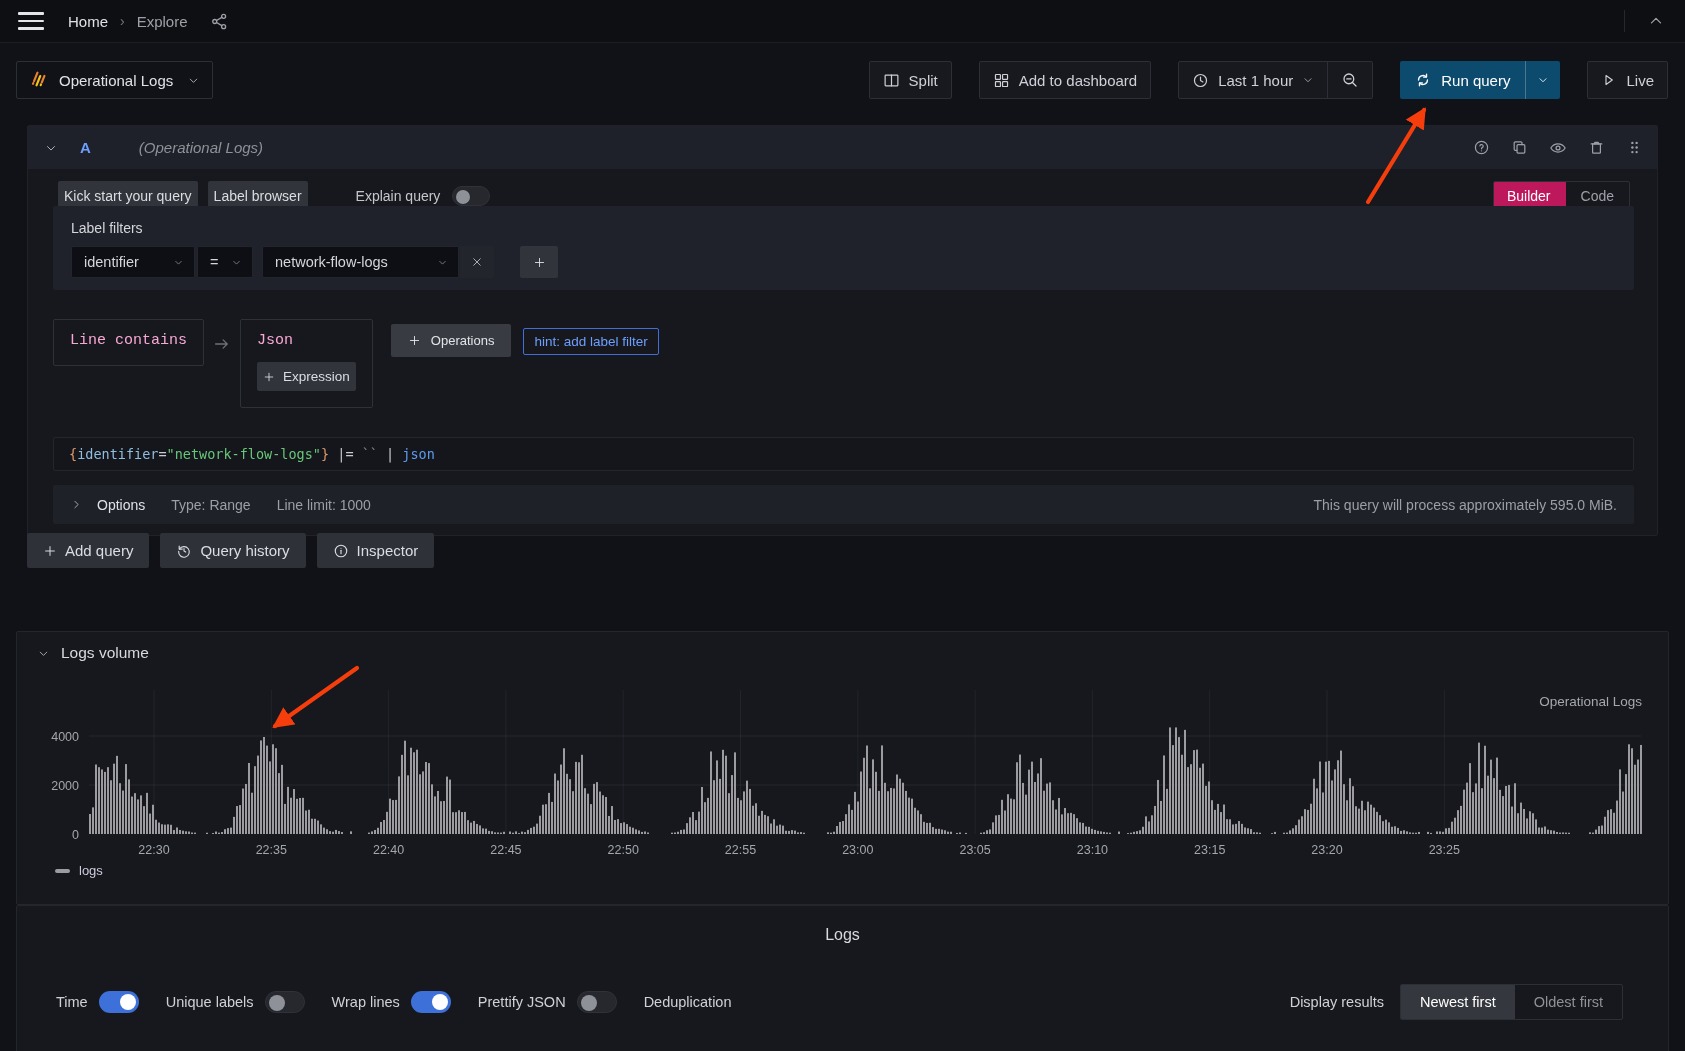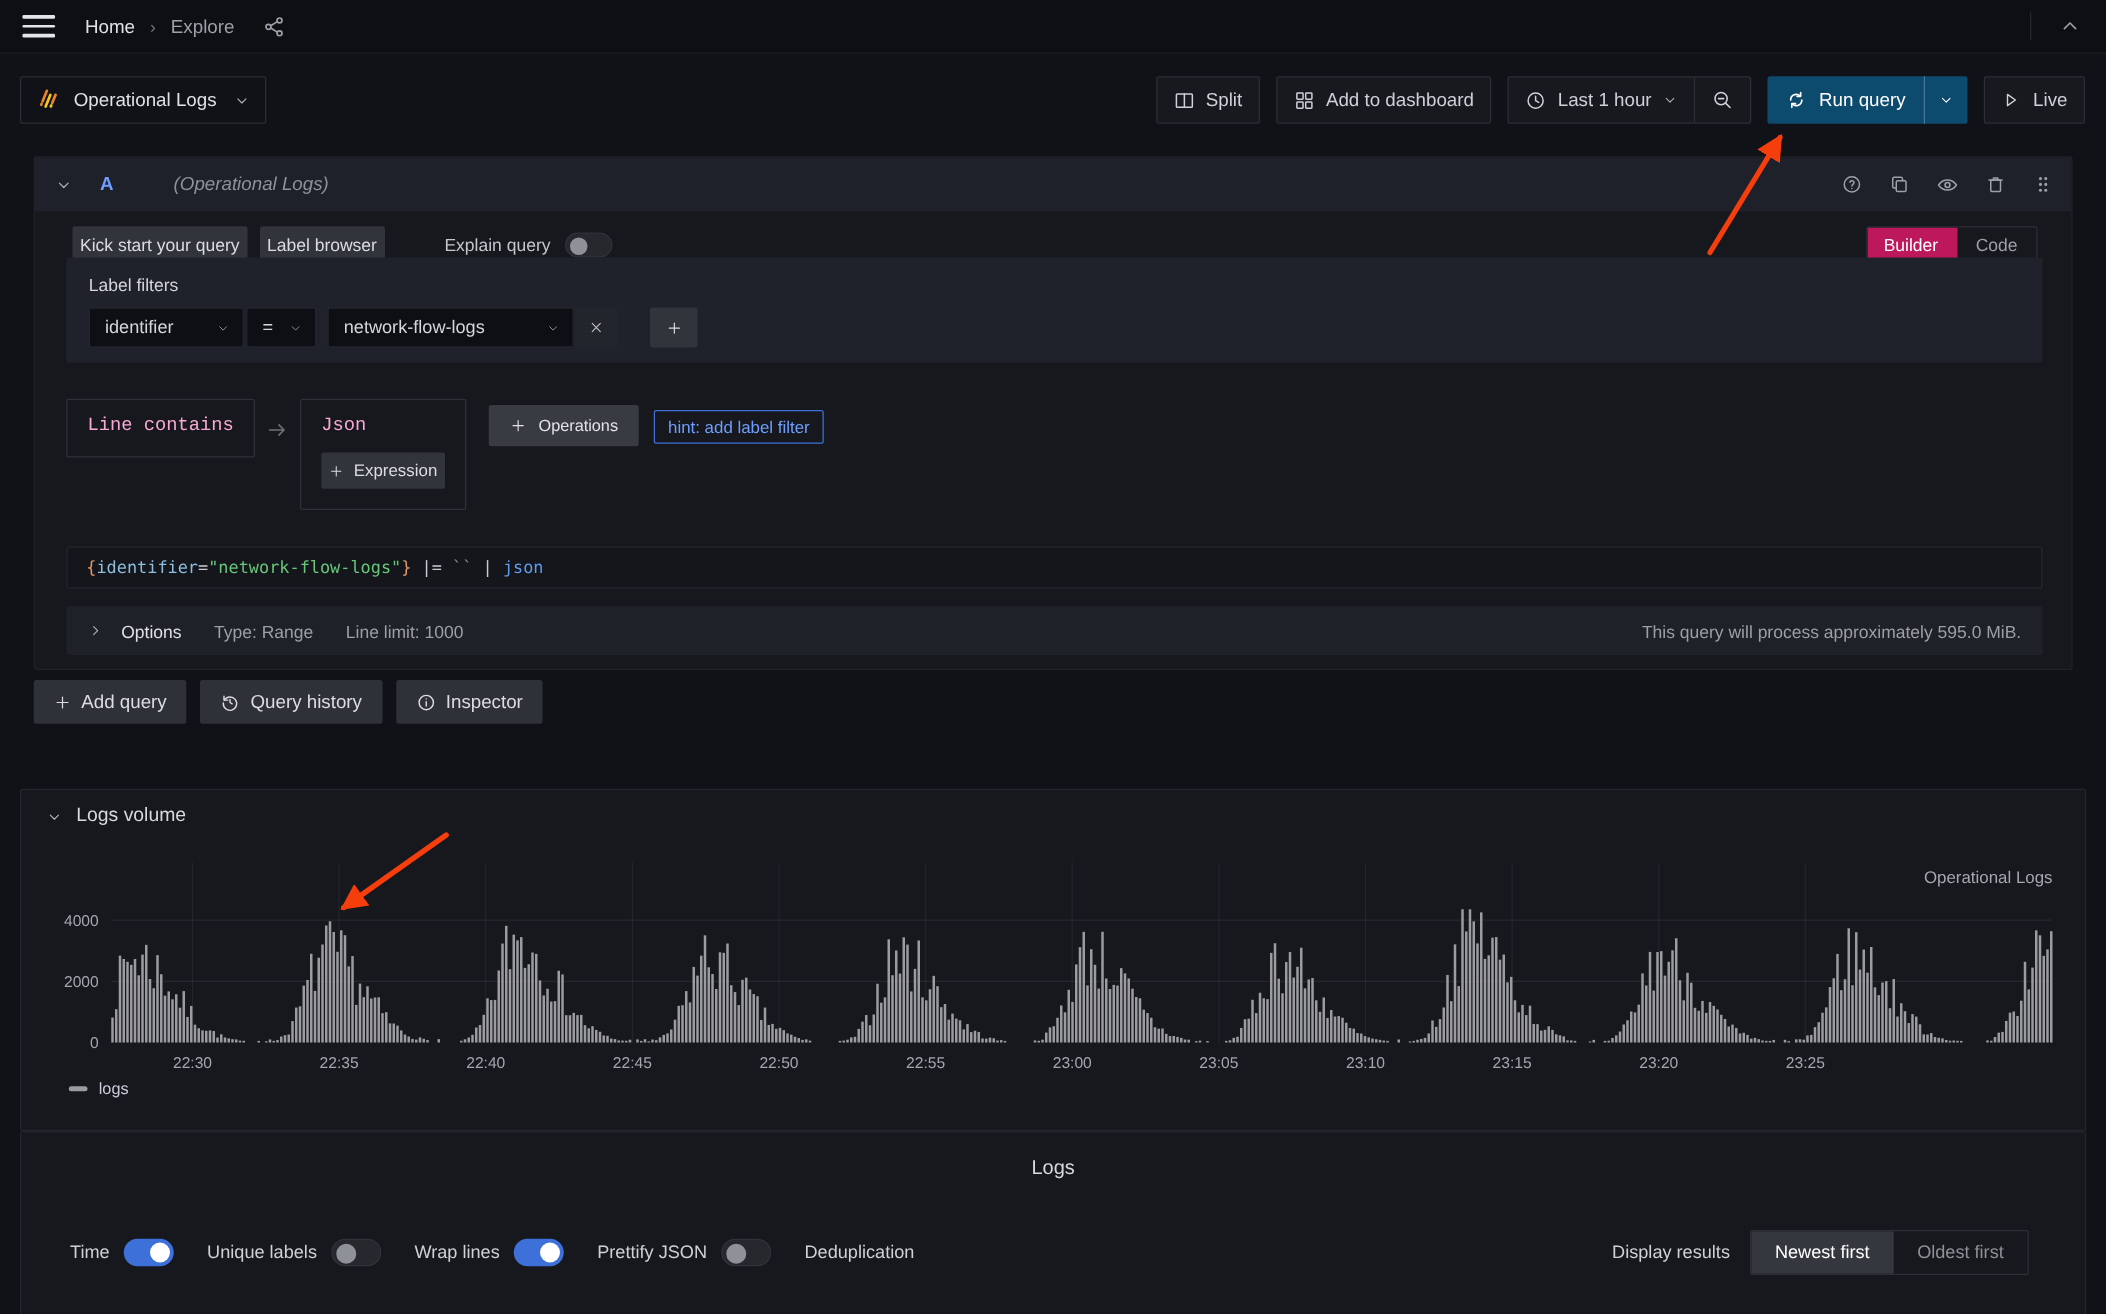--- a/index.html
+++ b/index.html
@@ -22,21 +22,21 @@
   .share-btn { margin-left:22px; color:#9da0a8; cursor:pointer; }
   .nav-right { margin-left:auto; display:flex; align-items:center; margin-right:20px; }
   .nav-divider { width:1px; height:22px; background:#26282e; margin-right:22px; }
   .collapse-caret { color:#9da0a8; cursor:pointer; }
 
   
   .toolbar { position:absolute; left:0; top:43px; width:1685px; height:66px; }
   .ds-picker { position:absolute; left:16px; top:18px; height:38px; display:flex; align-items:center;
                border:1px solid #2c2f36; border-radius:2px; padding:0 12px 0 12px; cursor:pointer; background:#111217; }
   .ds-picker .label { font-size:15px; color:#e0e1e7; margin:0 14px 0 10px; }
-  .tb-right { position:absolute; right:17px; top:18px; display:flex; gap:13px; align-items:stretch; height:38px; }
+  .tb-right { position:absolute; right:17px; top:18px; display:flex; gap:27px; align-items:stretch; height:38px; }
   .tb-btn { display:flex; align-items:center; gap:9px; padding:0 13px; background:#17191e; border:1px solid #2c2f36;
             border-radius:2px; font-size:15px; color:#cfd0d8; cursor:pointer; white-space:nowrap; }
   .tb-group { display:flex; background:#17191e; border:1px solid #2c2f36; border-radius:2px; }
   .tb-group .seg { display:flex; align-items:center; gap:9px; padding:0 13px; font-size:15px; color:#cfd0d8; cursor:pointer; }
   .tb-group .seg + .seg { border-left:1px solid #2c2f36; }
   .run-btn { display:flex; background:#0c4a6e; border-radius:2px; color:#fff; cursor:pointer; }
   .run-main { display:flex; align-items:center; gap:10px; padding:0 15px; font-size:15px; }
   .run-caret { display:flex; align-items:center; padding:0 11px; border-left:1px solid rgba(255,255,255,0.25); }
   .muted-ic { color:#aeb1b8; }
 
@@ -102,21 +102,21 @@
   .tok-string { color:#67c779; } .tok-comment { color:#8e9197; white-space:pre; } .tok-keyword { color:#5e9bef; }
 
   .options-row { position:absolute; left:25px; top:359px; width:1581px; height:39px; background:#1e2127; border-radius:2px;
                  display:flex; align-items:center; padding:0 17px; font-size:14px; }
   .opt-caret { color:#aeb1b8; margin-right:14px; cursor:pointer; }
   .opt-label { color:#e0e1e6; font-weight:500; cursor:pointer; }
   .opt-meta { color:#9d9fa6; margin-left:26px; }
   .opt-estimate { margin-left:auto; color:#9d9fa6; }
 
   
-  .footer-actions { position:absolute; left:27px; top:544px; display:flex; gap:11px;align-items:center; }
+  .footer-actions { position:absolute; left:27px; top:533px; display:flex; gap:11px;align-items:center; }
   .footer-actions .btn-gray { font-size:15px; padding:9px 16px; background:#2e3138; }
 
   
   .volume-panel { position:absolute; left:16px; top:631px; width:1653px; height:274px;
                   background:#16181d; border:1px solid #23262c; border-radius:2px; }
   .vp-header { position:absolute; left:20px; top:12px; display:flex; align-items:center; gap:11px; cursor:pointer; }
   .vp-caret { color:#aeb1b8; }
   .vp-title { font-size:15.5px; color:#d8d9df; }
   .vp-series { position:absolute; right:26px; top:62px; font-size:13.5px; color:#a4a7ae; }
   .vp-legend { position:absolute; left:38px; top:231px; display:flex; align-items:center; gap:9px; cursor:pointer; }

